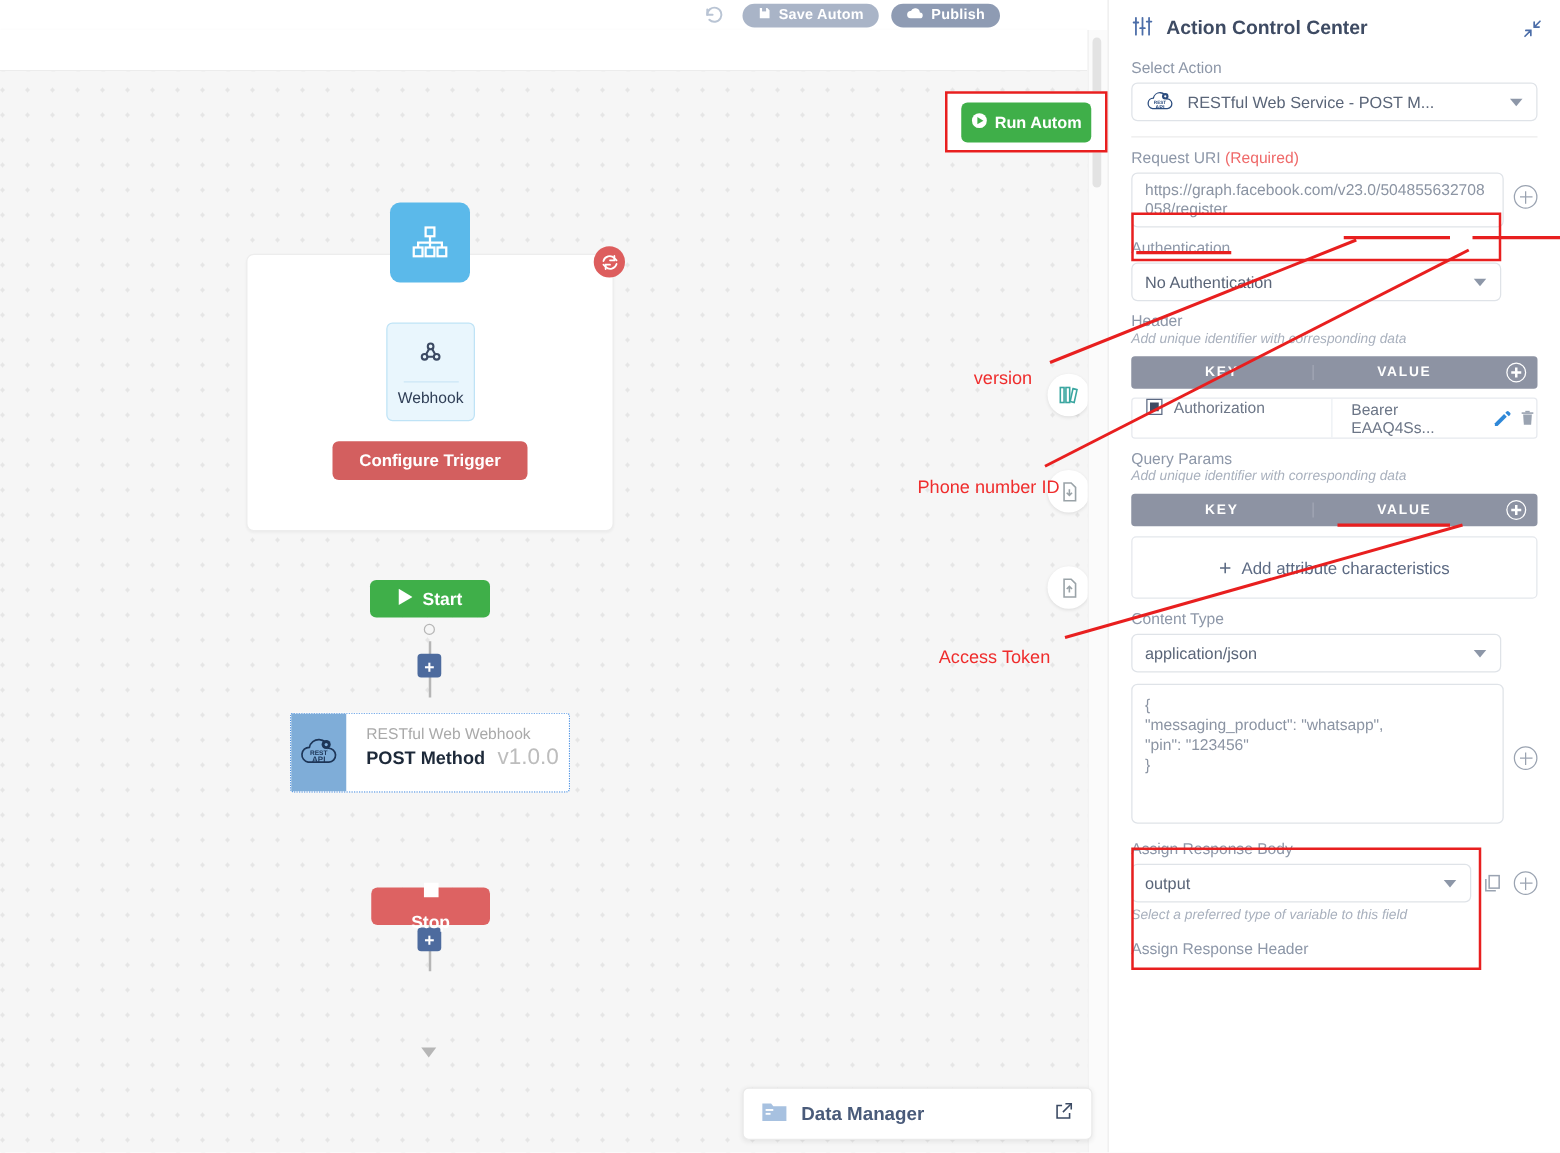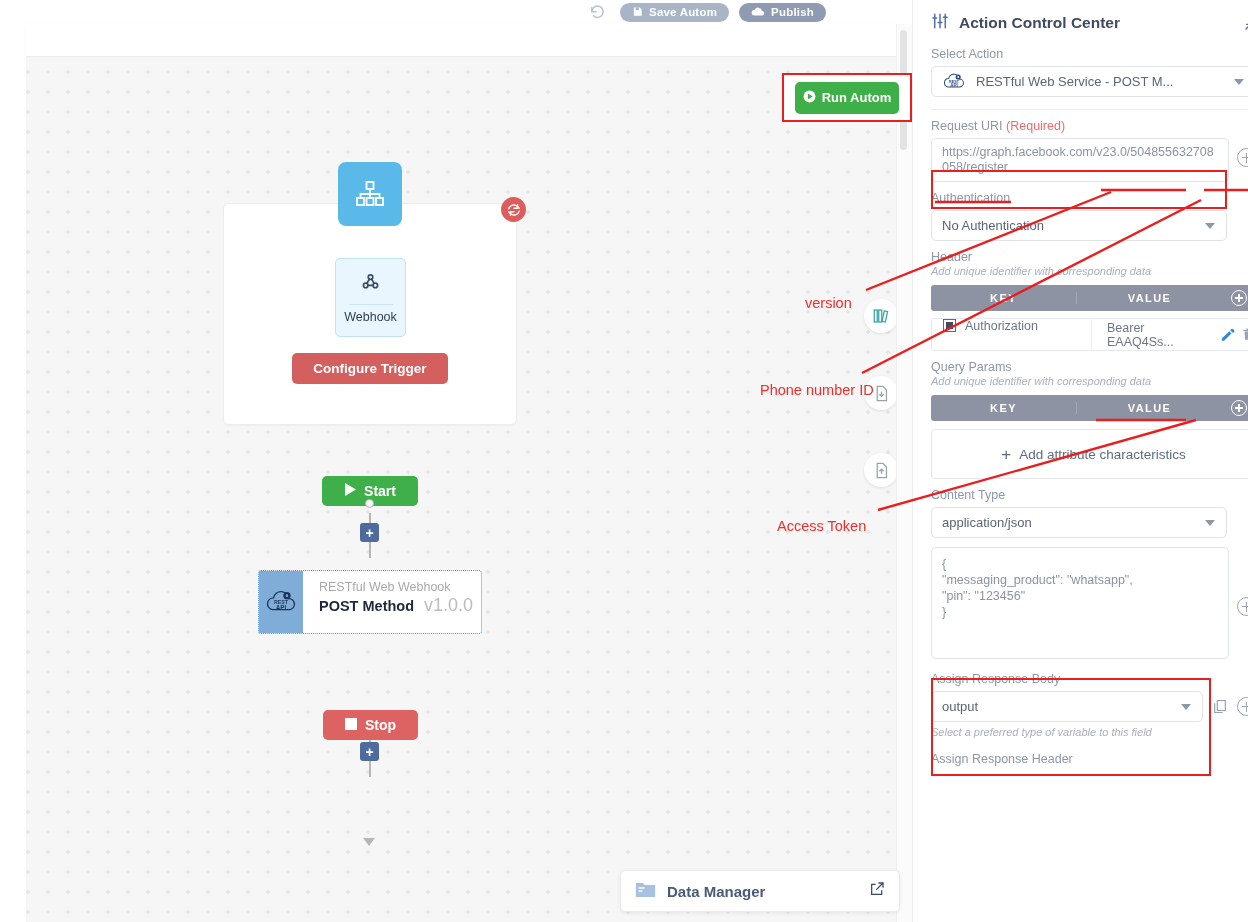--- a/index.html
+++ b/index.html
@@ -3,21 +3,21 @@
 <meta charset="utf-8">
 <style>
   * { box-sizing: border-box; }
   html, body {
     margin: 0; padding: 0;
     width: 1248px; height: 922px;
     font-family: "Liberation Sans", sans-serif;
     overflow: hidden;
     background: #ffffff;
   }
-  #root { position: relative; width: 1096px; height: 922px; margin-left: 26px; }
+  #root { position: relative; width: 1096px; height: 922px; }
 
   
   #left-pane {
     position: absolute; left: 0; top: 0; width: 886px; height: 922px;
     background: #ffffff;
   }
   #top-toolbar {
     position: absolute; left: 0; top: 0; width: 870px; height: 24px;
     background: #ffffff;
     display: flex; align-items: center; justify-content: flex-end;
@@ -98,32 +98,33 @@
   #webhook-node .lbl { font-size: 12.5px; color: #2f3e56; }
   #configure-trigger {
     position: absolute; left: 266px; top: 296px; width: 156px; height: 31px;
     background: #d35f5f; color: #fff; border: none; border-radius: 5px;
     font-size: 13.5px; font-weight: bold; cursor: pointer;
     font-family: "Liberation Sans", sans-serif;
   }
 
   
   #start-btn {
-    position: absolute; left: 296px; top: 419px; width: 96px; height: 30px;
+    position: absolute; left: 296px; top: 407px; width: 96px; height: 30px;
     background: #3faf49; border-radius: 5px; color: #fff; border: none;
     display: flex; align-items: center; justify-content: center; gap: 8px;
     font-size: 14px; font-weight: bold; cursor: pointer;
     font-family: "Liberation Sans", sans-serif;
   }
   #stop-btn {
     position: absolute; left: 297px; top: 653px; width: 95px; height: 30px;
     background: #dd6262; border-radius: 5px; color: #fff; border: none;
     display: flex; align-items: center; justify-content: center; gap: 8px;
     font-size: 14px; font-weight: bold; cursor: pointer;
     font-family: "Liberation Sans", sans-serif;
+    flex-direction: column;
   }
   .connector { position: absolute; left: 343px; width: 2px; background: #b6b6b6; }
   .conn-dot {
     position: absolute; left: 339px; width: 9px; height: 9px;
     border: 1.6px solid #b6b6b6; border-radius: 50%; background: #f6f6f6;
   }
   .plus-box {
     position: absolute; left: 334px; width: 19px; height: 19px;
     background: #4d6b9e; color: #fff; border-radius: 3px;
     display: flex; align-items: center; justify-content: center;

